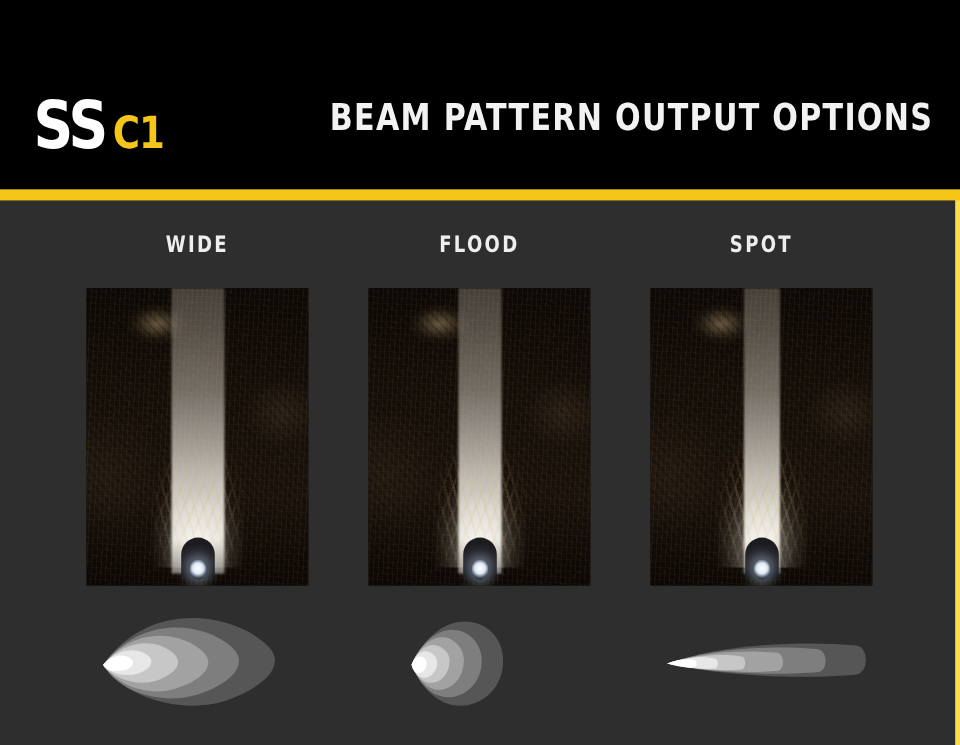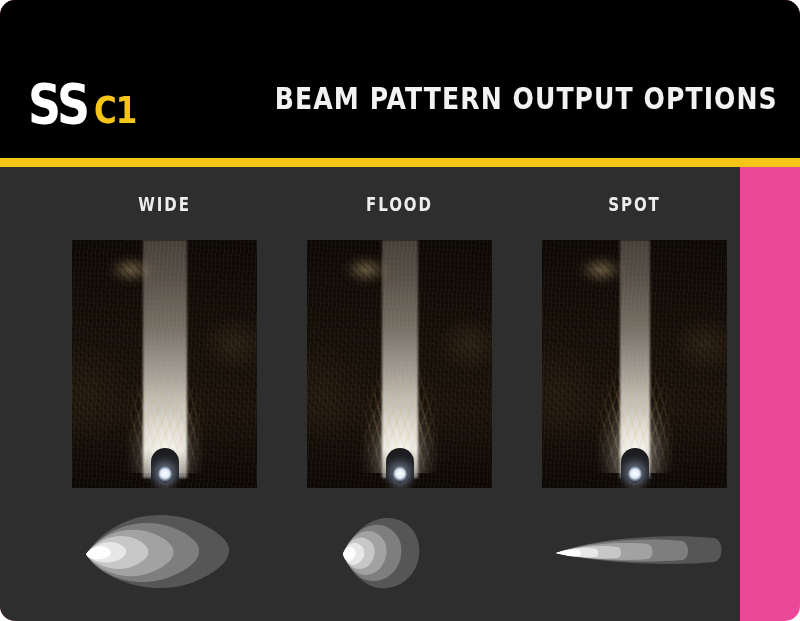--- a/index.html
+++ b/index.html
@@ -79,21 +79,21 @@
     width: 800px;
     height: 9px;
     background: #f5c518;
   }
 
   
   #main {
     position: absolute;
     left: 0;
     top: 167px;
-    width: 740px;
+    width: 796px;
     height: 454px;
     background: #2e2e2e;
   }
   .column {
     position: absolute;
     top: 0;
     width: 185px;
   }
   #col-wide  { left: 72px;  }
   #col-flood { left: 307px; }
@@ -222,21 +222,21 @@
     top: 337px;
     left: 0;
     width: 185px;
     height: 92px;
   }
   .beam svg { display: block; width: 185px; height: 92px; }
 </style>
 </head>
 <body>
 
-<div id="page" style="background: #ec4899; border-radius: 15px;">
+<div id="page" style="background: #fde047;">
 
   <div id="header" style="background: rgb(0, 0, 0);">
 
     <div id="logo">
       <span class="logo-ss">SS</span>
         <span class="logo-c1">C1</span>
     </div>
 
     <div id="header-title" style="color: rgb(242, 242, 242);">BEAM PATTERN OUTPUT OPTIONS</div>
   </div>

